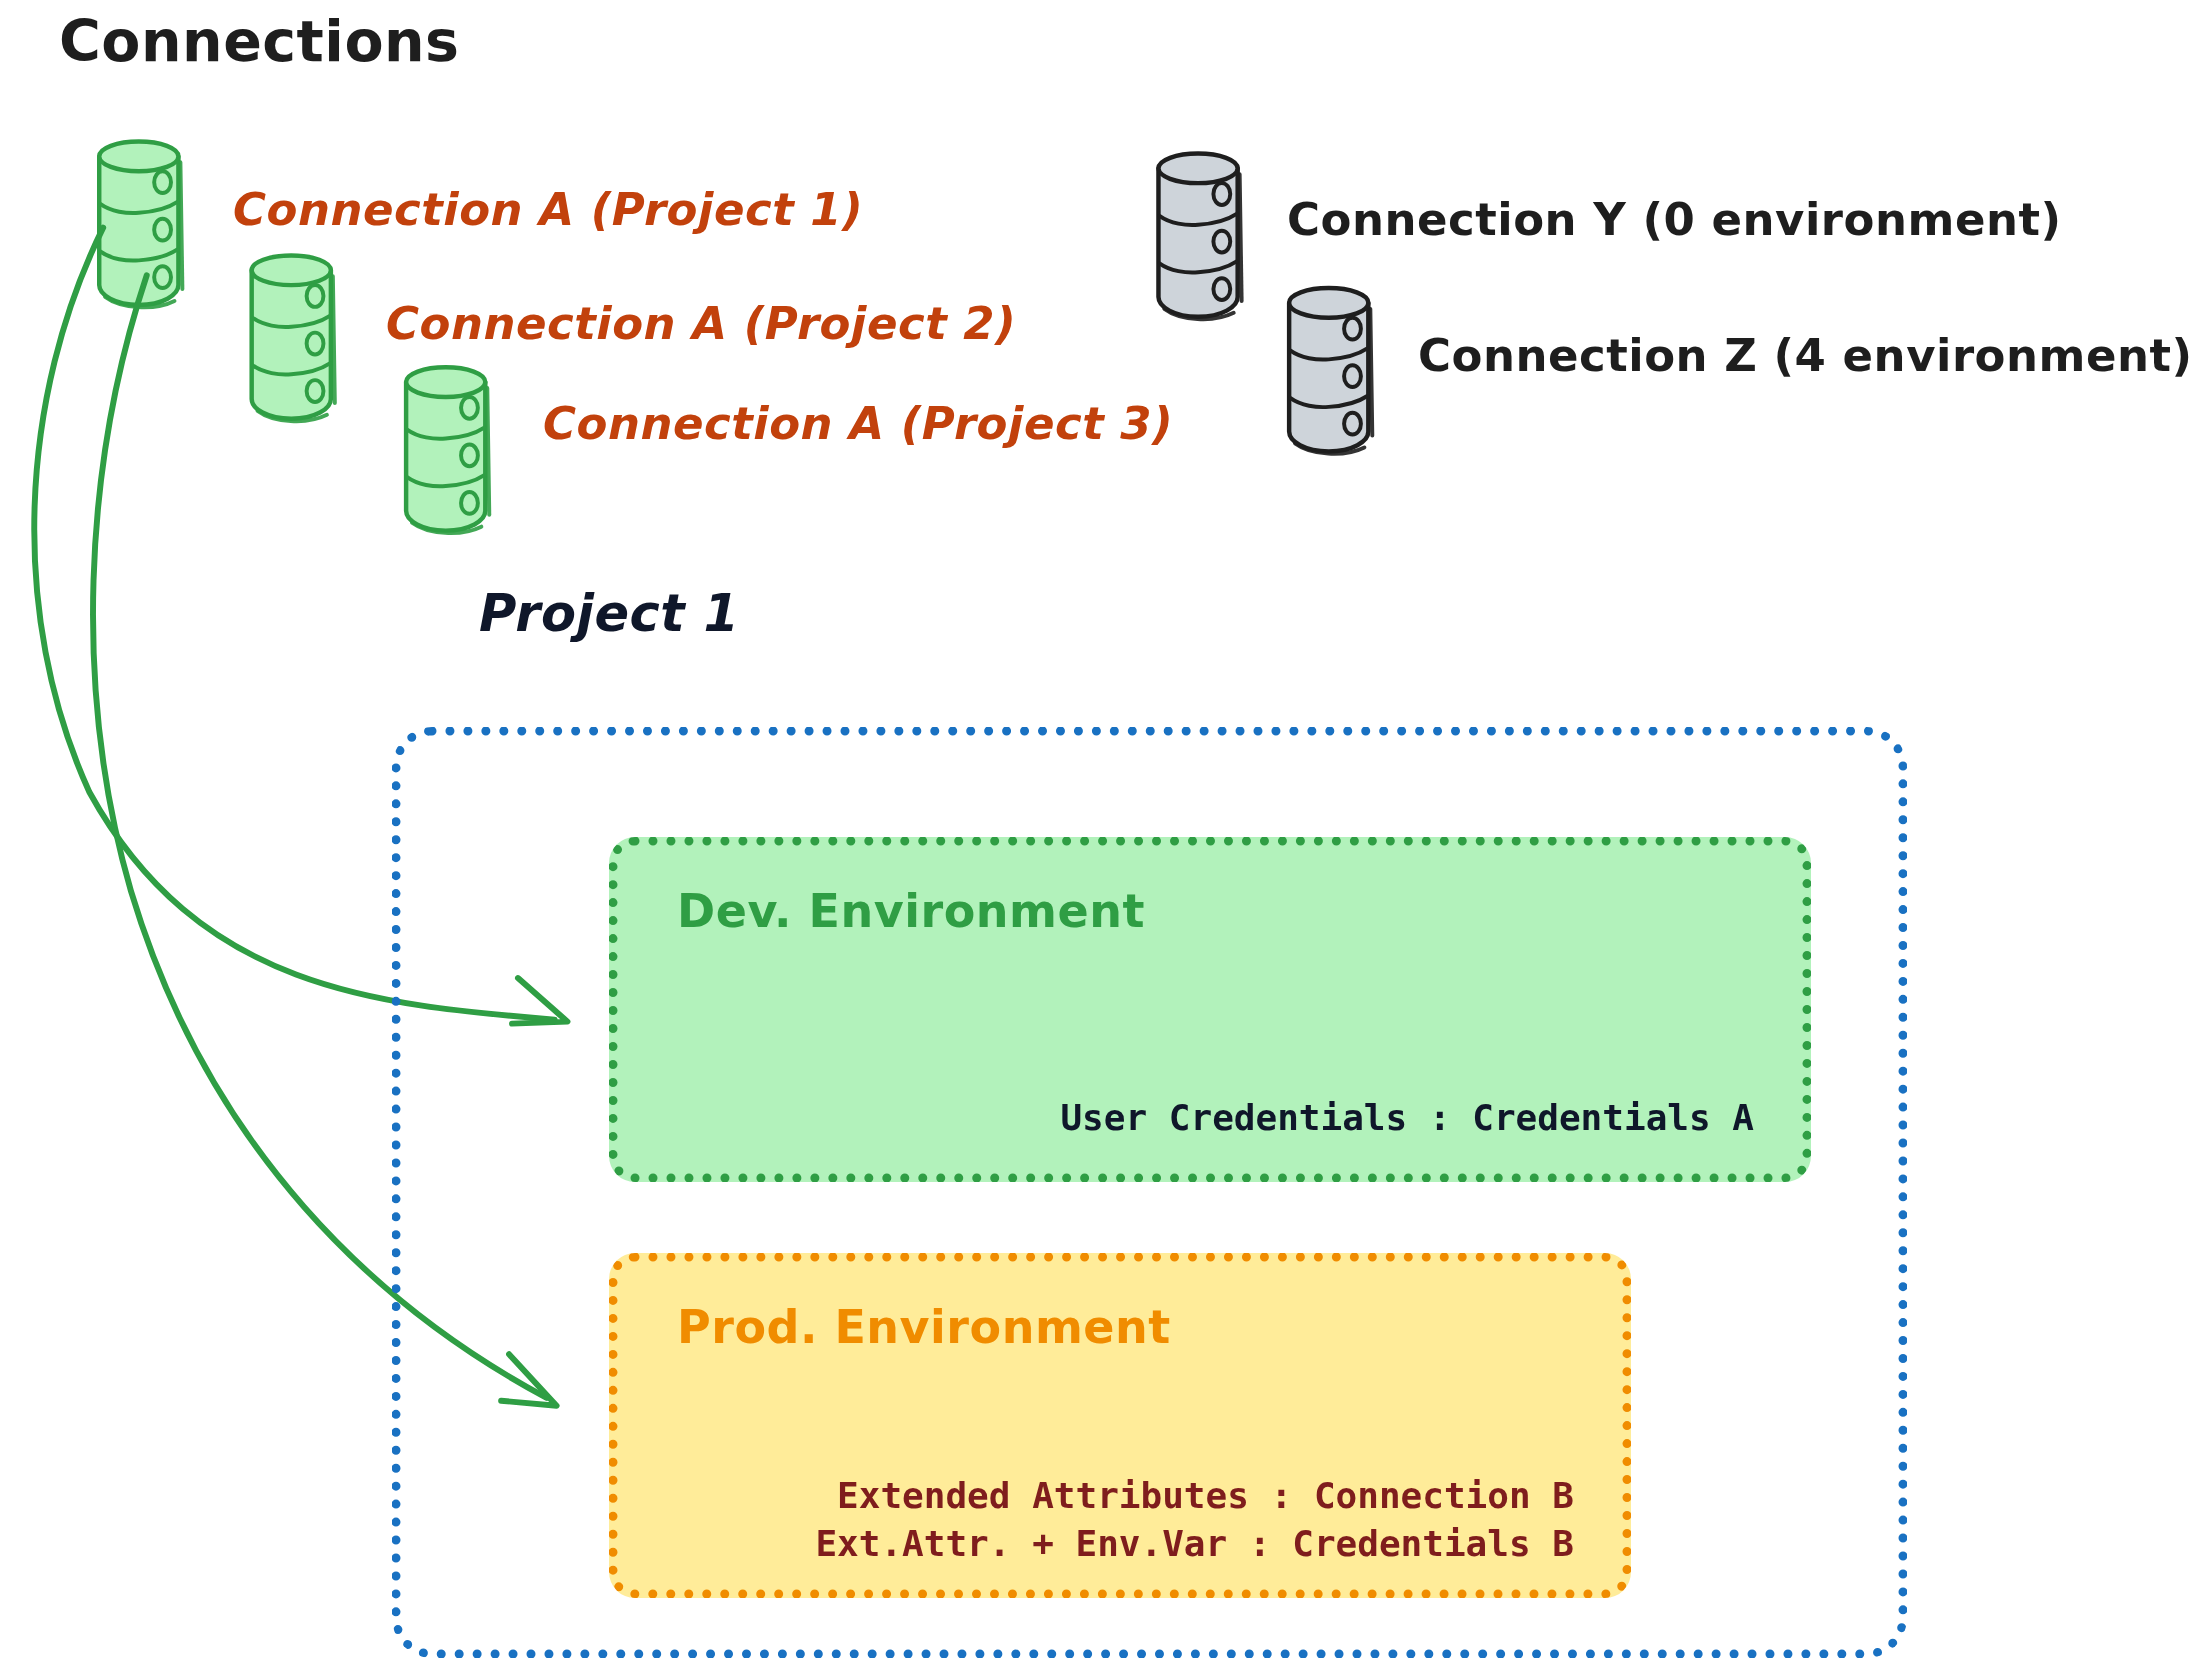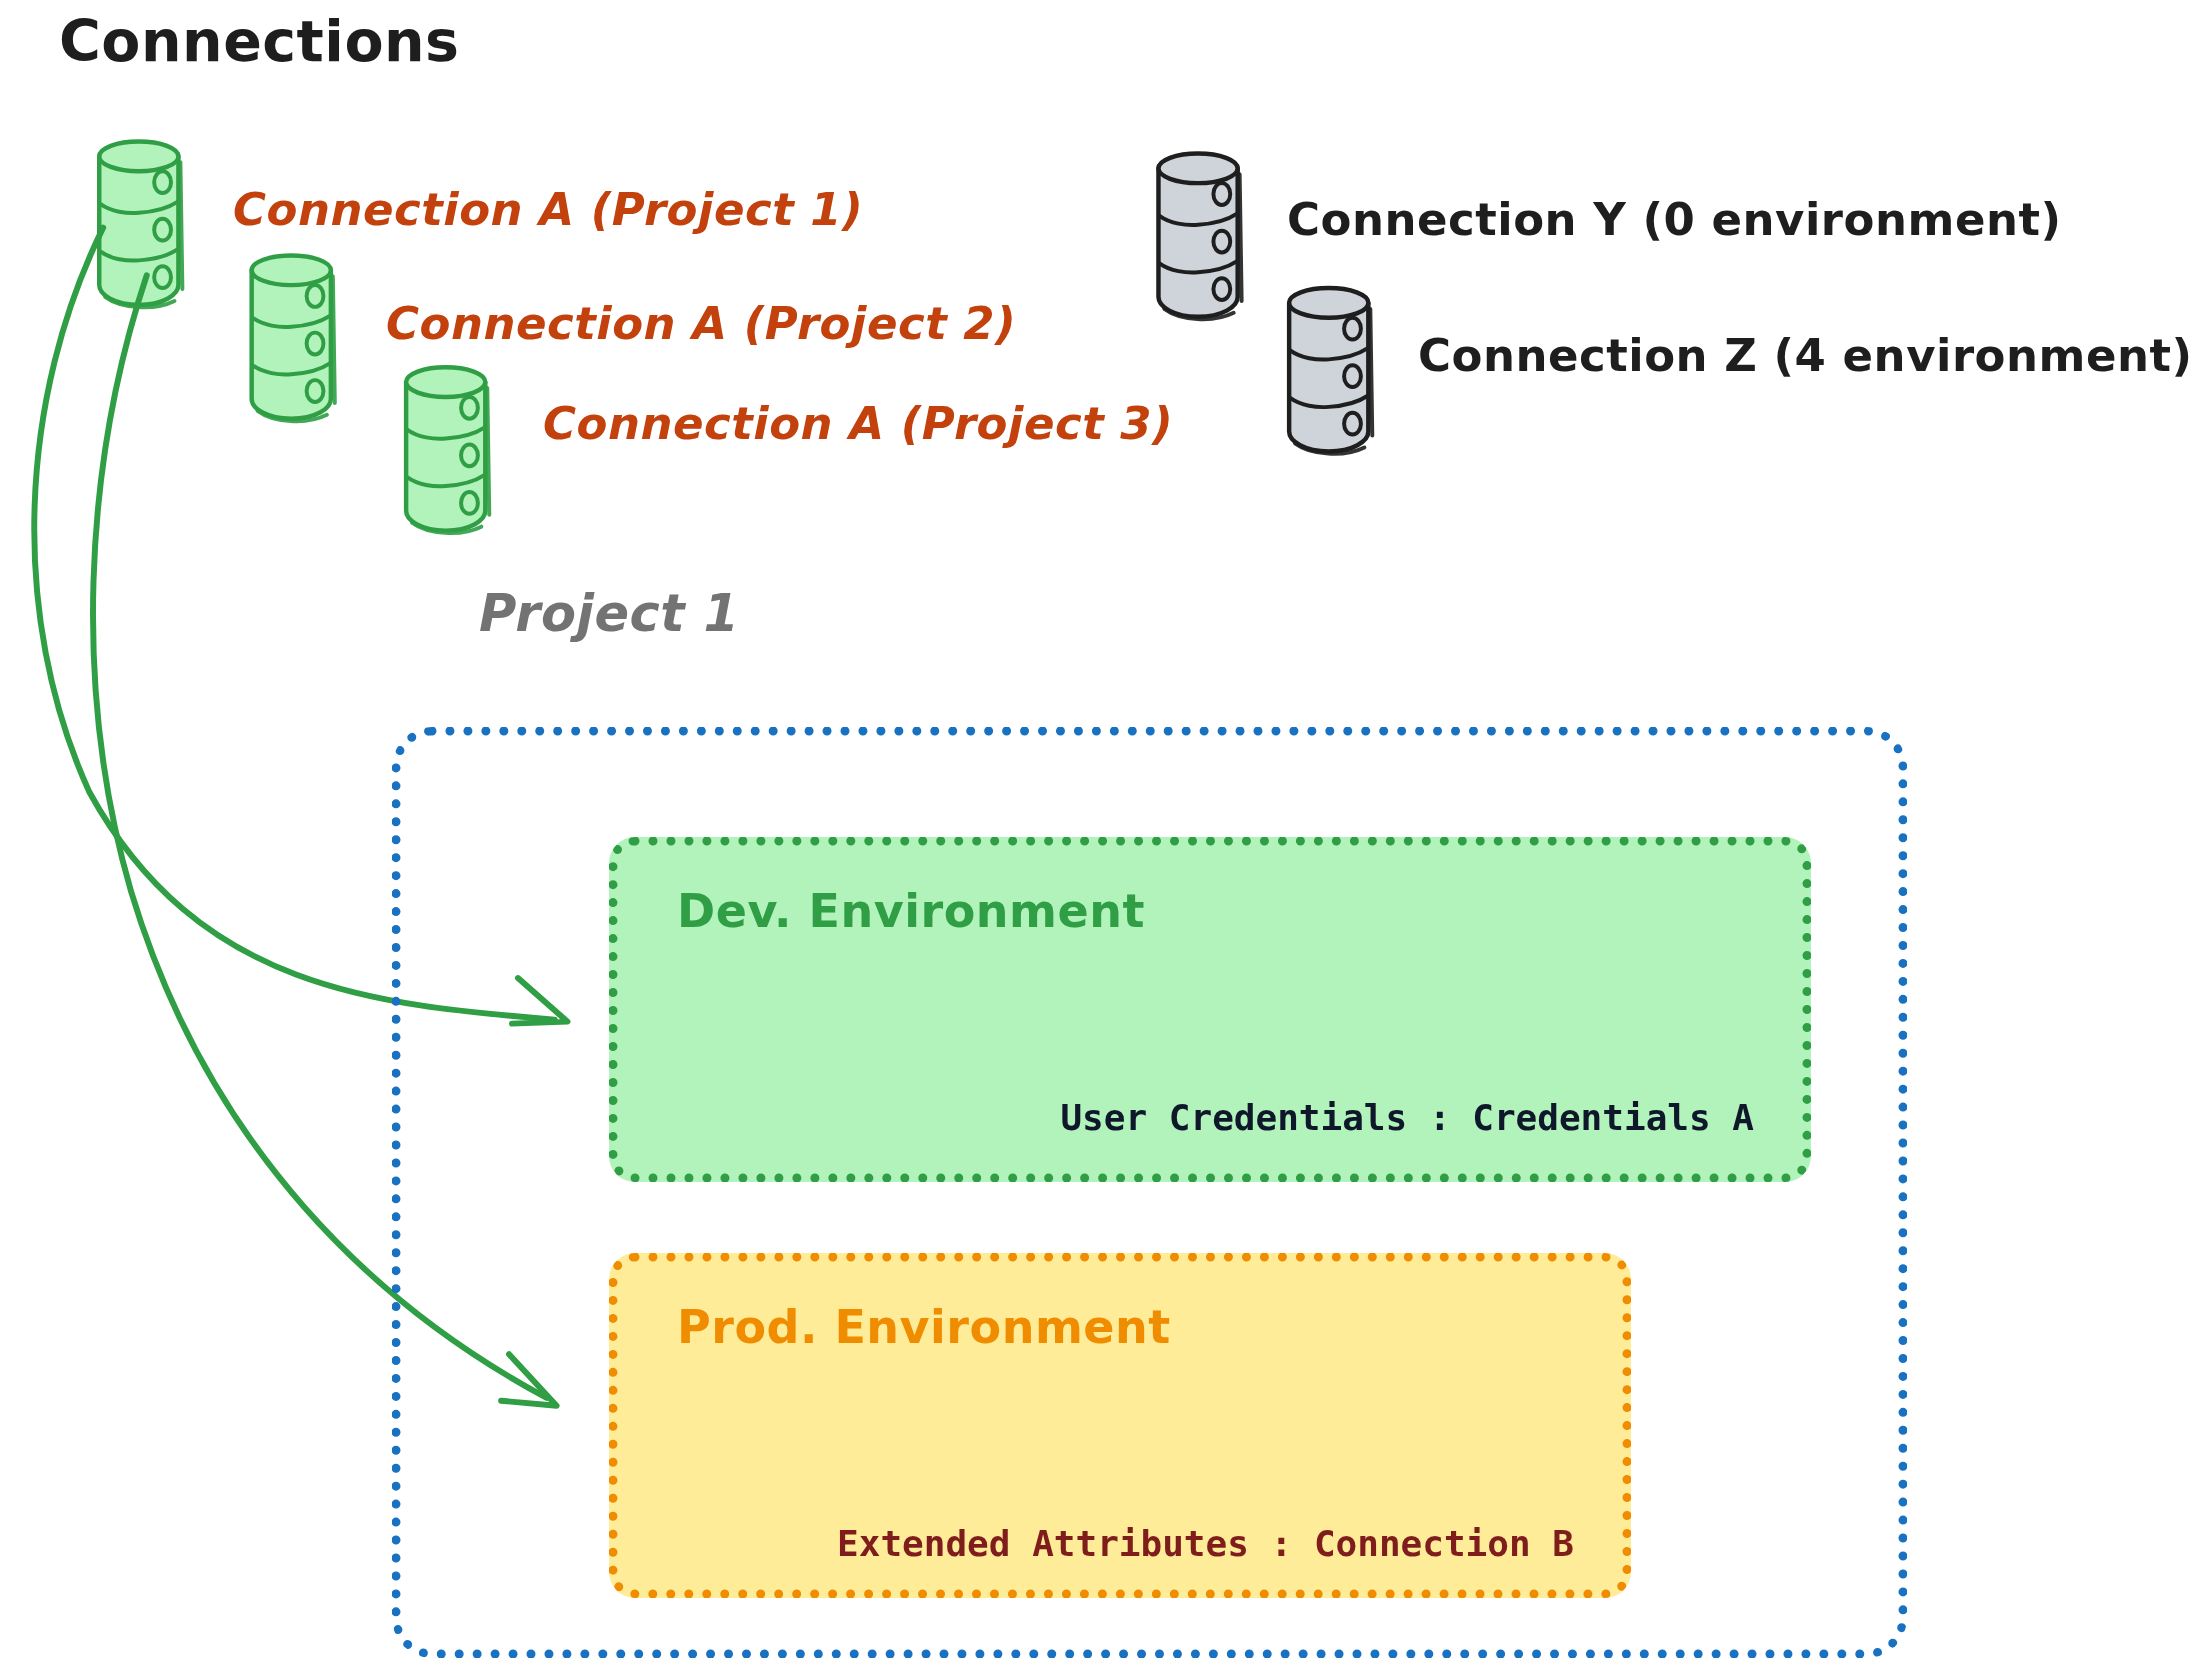--- a/index.html
+++ b/index.html
@@ -102,21 +102,21 @@
   }
   #prod-body {
     bottom: 20px;
     font-size: 36px;
     color: #7f1d1d;
   }
 
   #project-title {
     left: 479px; top: 584px;
     font-size: 51px;
-    color: #737373;
+    color: #0f172a;
     font-style: italic;
   }
 </style>
 </head>
 <body>
 
 <div id="canvas">
 
   <div class="abs hand" id="title-connections">Connections</div>
 
@@ -198,19 +198,20 @@
       <div class="hand env-title" id="dev-title">Dev. Environment</div>
       <div class="mono env-body" id="dev-body">
         <div>User Credentials : Credentials A</div>
       </div>
     </div>
 
     <div class="env-box" id="prod-box" style="left:208px; top:517px;">
       <div class="hand env-title" id="prod-title">Prod. Environment</div>
       <div class="mono env-body" id="prod-body">
         <div>Extended Attributes : Connection B</div>
+        <div>Ext.Attr. + Env.Var : Credentials B</div>
       </div>
     </div>
 
   </div>
 
 </div>
 
 
 </body></html>

